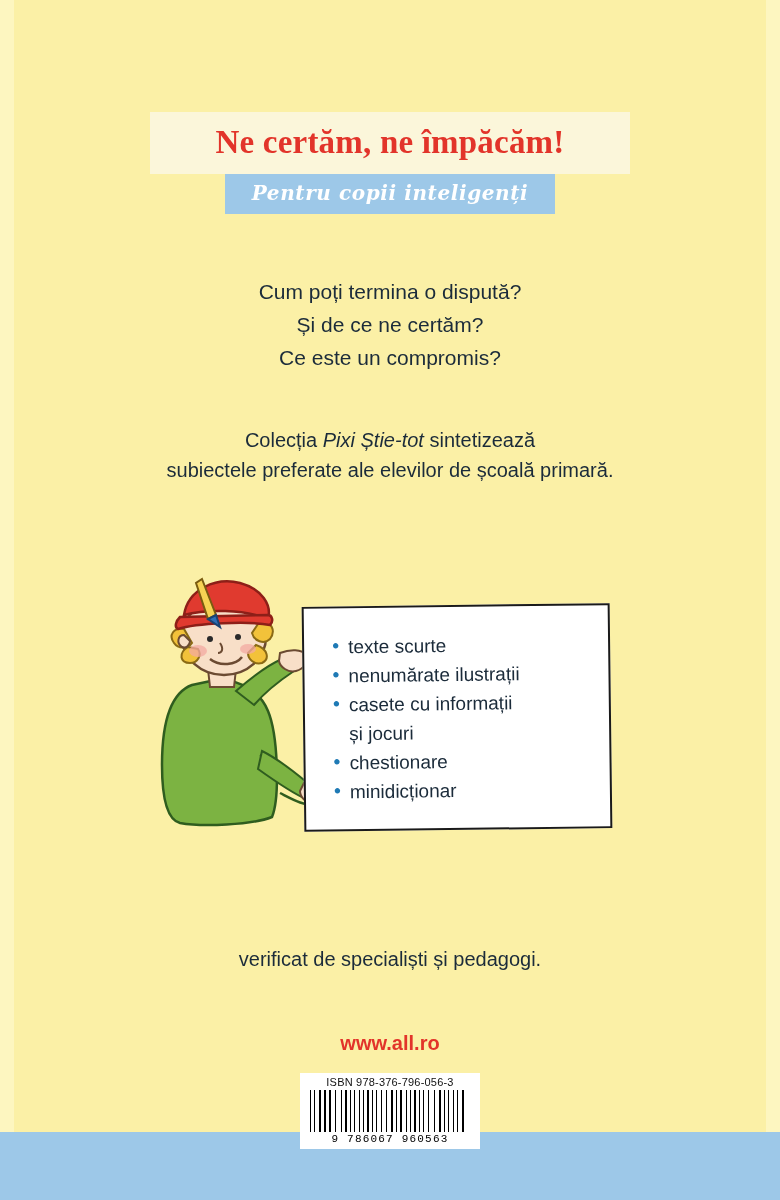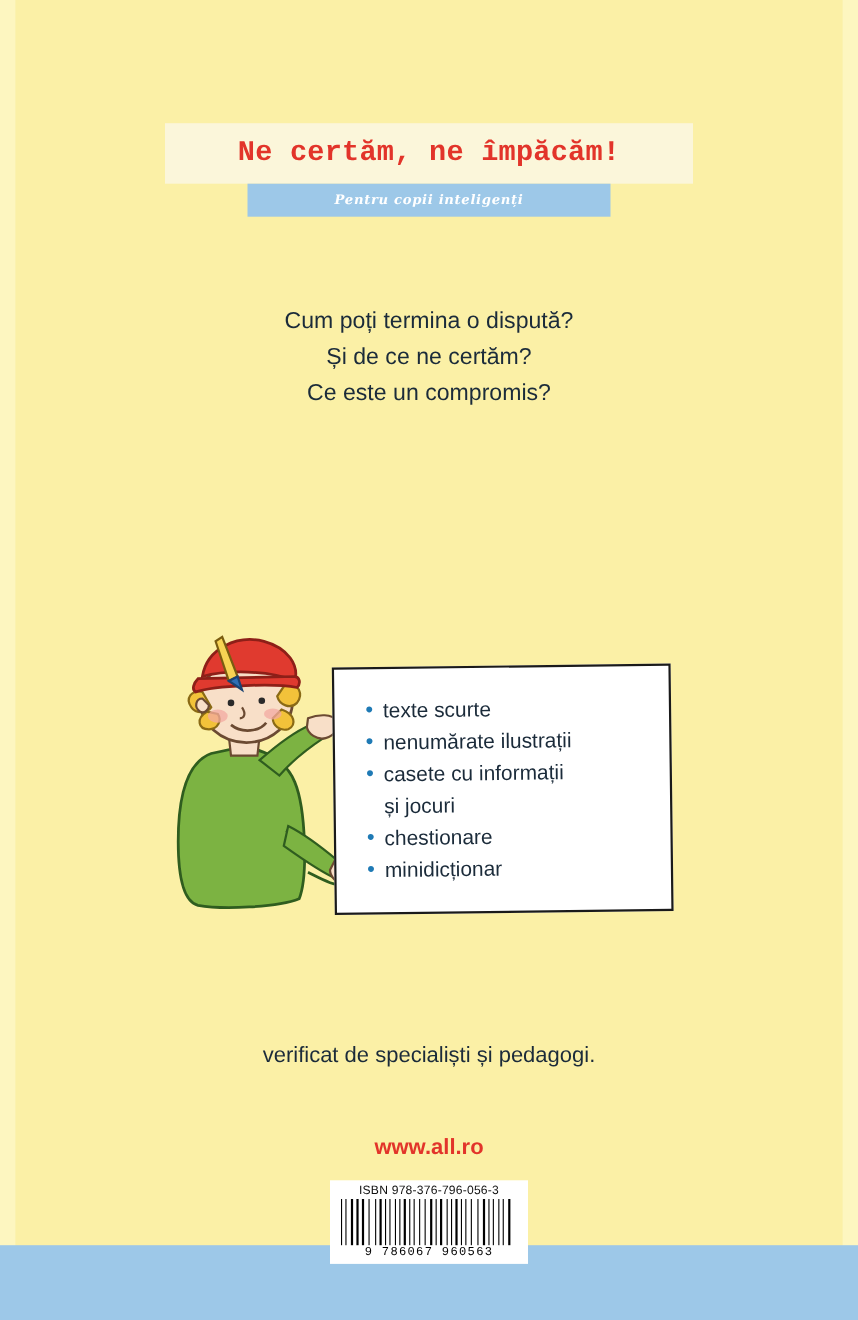--- a/index.html
+++ b/index.html
@@ -37,39 +37,39 @@
     top: 112px;
     left: 150px;
     width: 480px;
     text-align: center;
   }
   .title-band {
     background: #fbf6da;
     padding: 12px 10px 14px 10px;
   }
   .title {
-    font-family: Liberation Mono, monospace;
+    font-family: Liberation Serif, serif;
     font-weight: bold;
-    font-size: 26px;
+    font-size: 33px;
     color: #e2342a;
     letter-spacing: 0.2px;
     line-height: 1.1;
     margin: 0;
   }
   .subtitle-band {
     margin: 0 auto;
     width: 330px;
     background: #9dc8e8;
     padding: 7px 0 9px 0;
   }
   .subtitle {
     font-family: "DejaVu Serif", serif;
     font-style: italic;
     font-weight: bold;
-    font-size: 12px;
+    font-size: 20px;
     color: #ffffff;
     margin: 0;
     letter-spacing: 0.6px;
   }
 
   
   .questions {
     position: absolute;
     top: 275px;
     left: 0;
@@ -223,20 +223,24 @@
       <p class="subtitle">Pentru copii inteligenți</p>
     </div>
   </div>
 
   <div class="questions">
     <div>Cum poți termina o dispută?</div>
     <div>Și de ce ne certăm?</div>
     <div>Ce este un compromis?</div>
   </div>
 
+  <div class="blurb">
+    <div><span>Colecția </span><em>Pixi Știe-tot</em><span> sintetizează</span></div>
+    <div>subiectele preferate ale elevilor de școală primară.</div>
+  </div>
 
   <div class="illustration">
     <svg width="200" height="290" viewBox="0 0 200 290" xmlns="http://www.w3.org/2000/svg">
 
       <path d="M52 120 C30 128 22 160 22 200 C22 235 28 255 40 258 C62 262 112 260 132 252 C140 232 138 170 128 146 C120 126 100 116 80 114 Z" fill="#7cb342" stroke="#2f5d1f" stroke-width="2.5"></path>
 
       <path d="M120 190 C140 200 156 214 168 224 C174 228 176 234 172 238 C166 242 152 234 140 228" fill="none" stroke="#2f5d1f" stroke-width="2.5"></path>
       <path d="M122 186 C142 196 158 210 170 220 L166 234 C152 228 132 214 118 204 Z" fill="#7cb342" stroke="#2f5d1f" stroke-width="2"></path>
 
       <path d="M164 218 C176 222 186 226 188 232 C190 238 182 242 174 240 C166 238 160 232 160 226 Z" fill="#f8dfc8" stroke="#6b4a32" stroke-width="2"></path>

